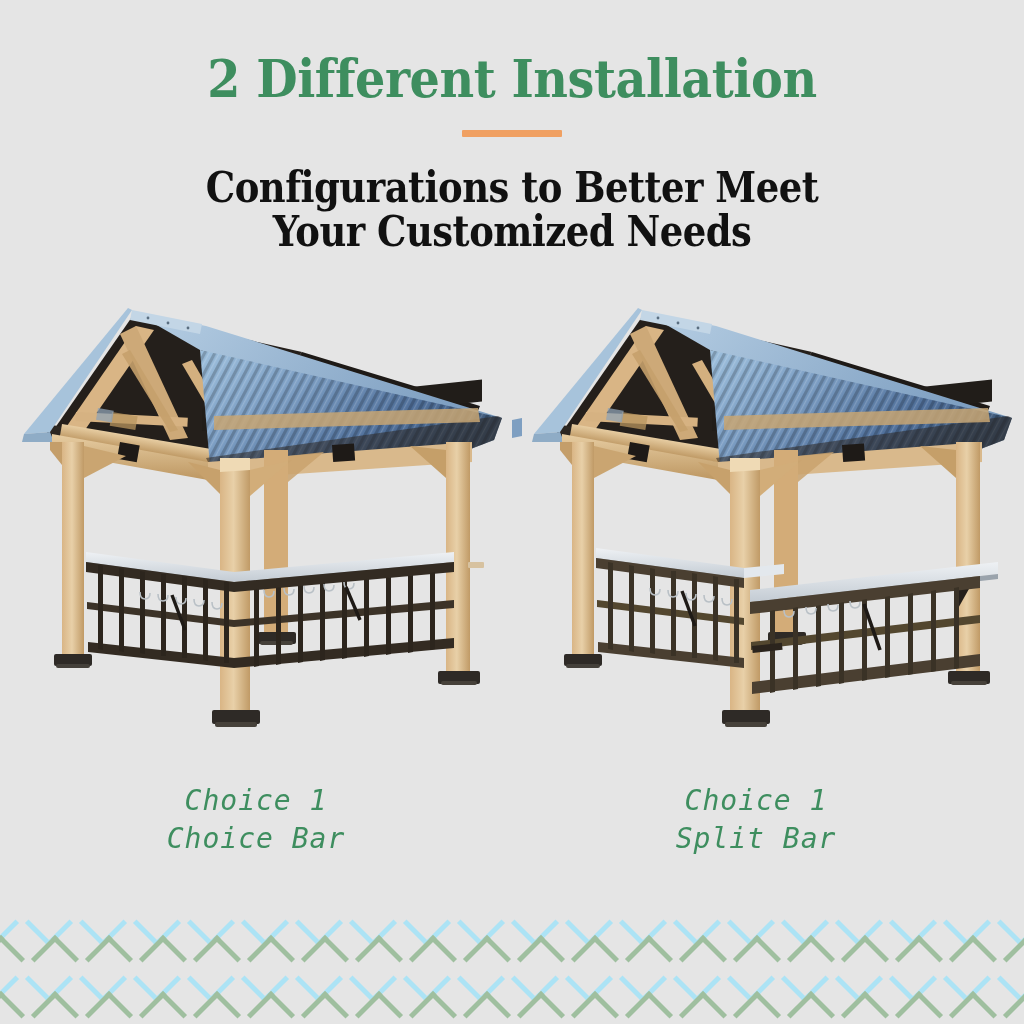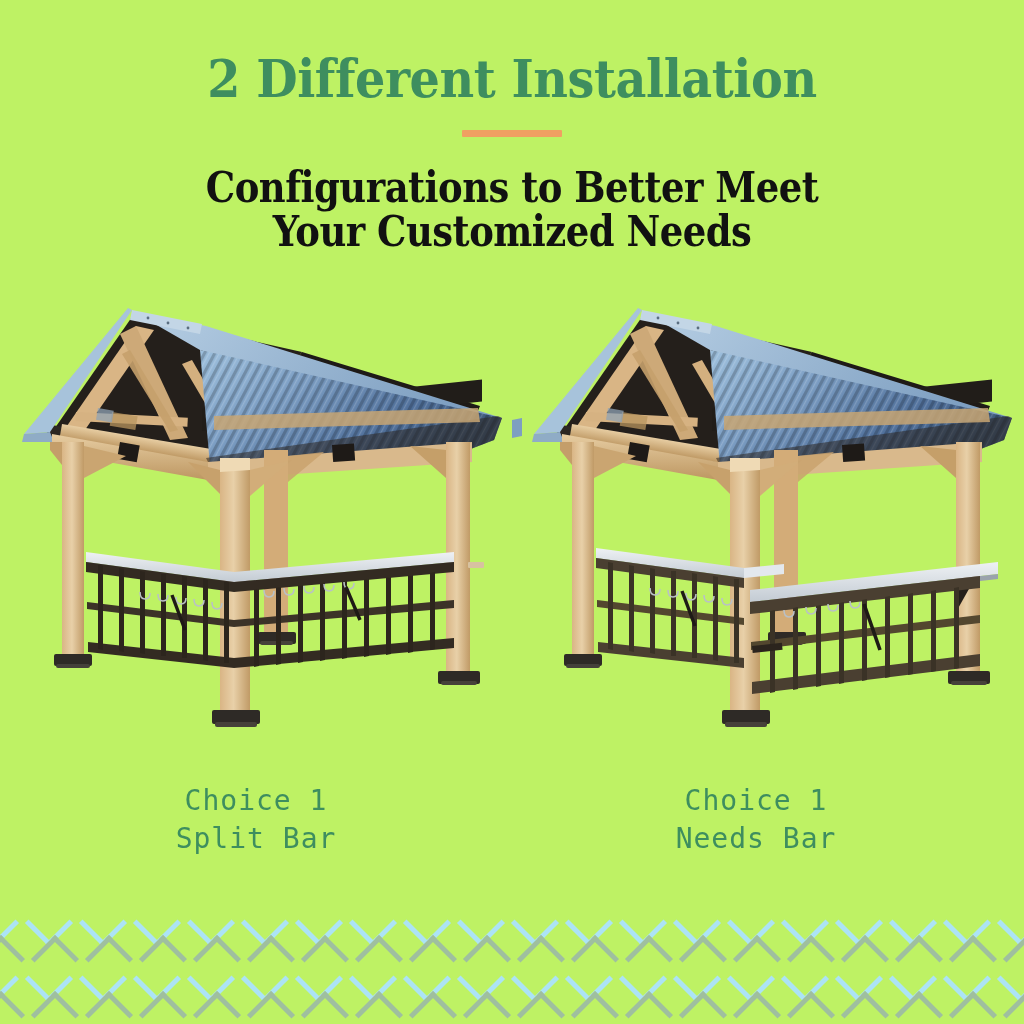--- a/index.html
+++ b/index.html
@@ -8,21 +8,21 @@
     width: 1024px;
     height: 1024px;
     background: #ffffff;
     overflow: hidden;
   }
 
   #page {
     position: relative;
     width: 1024px;
     height: 1024px;
-    background: #bef264;
+    background: #e5e5e5;
     font-family: "Liberation Sans", sans-serif;
   }
 
   
   .headline {
     position: absolute;
     left: 0; top: 52px;
     width: 1024px;
     text-align: center;
     font-family: "DejaVu Serif", serif;
@@ -65,21 +65,21 @@
     width: 512px;
     text-align: center;
     font-family: "DejaVu Sans Mono", monospace;
     font-size: 28px;
     line-height: 38px;
     color: #3e8e5f;
     letter-spacing: 1px;
   }
   .caption.left  { left: 0px; }
   .caption.right { left: 500px; }
-  .caption .ln { display: block; }
+  .caption .ln { display: block; font-style: italic; }
 
   
   .stage { position: absolute; top: 290px; height: 470px; }
   .stage.left  { left: 2px;   width: 512px; }
   .stage.right { left: 512px; width: 512px; }
 
   .gz { position: absolute; left: 0; top: 0; width: 512px; height: 470px; }
 
   
   .chevrons {
@@ -475,26 +475,26 @@
         </g>
         <path d="M352,314 L368,360" stroke="#1e1a16" stroke-width="3.6" fill="none"></path>
 
         <rect x="240" y="356" width="30" height="7" fill="#2b241d" transform="rotate(-6 240 356)"></rect>
       </g>
     </svg>
   </div>
 
   <div class="caption left">
     <span class="ln">Choice 1</span>
-    <span class="ln">Split Bar</span>
+    <span class="ln">Choice Bar</span>
   </div>
 
   <div class="caption right">
     <span class="ln">Choice 1</span>
-    <span class="ln">Needs Bar</span>
+    <span class="ln">Split Bar</span>
   </div>
 
   <div class="chevrons" id="chevron-band">
       <div class="chev-row" style="top: 0px;">
         <div class="chev down" style="left: -22px; top: -6px;"></div>
         <div class="chev down" style="left: 32px; top: -6px;"></div>
         <div class="chev down" style="left: 86px; top: -6px;"></div>
         <div class="chev down" style="left: 140px; top: -6px;"></div>
         <div class="chev down" style="left: 194px; top: -6px;"></div>
         <div class="chev down" style="left: 248px; top: -6px;"></div>

